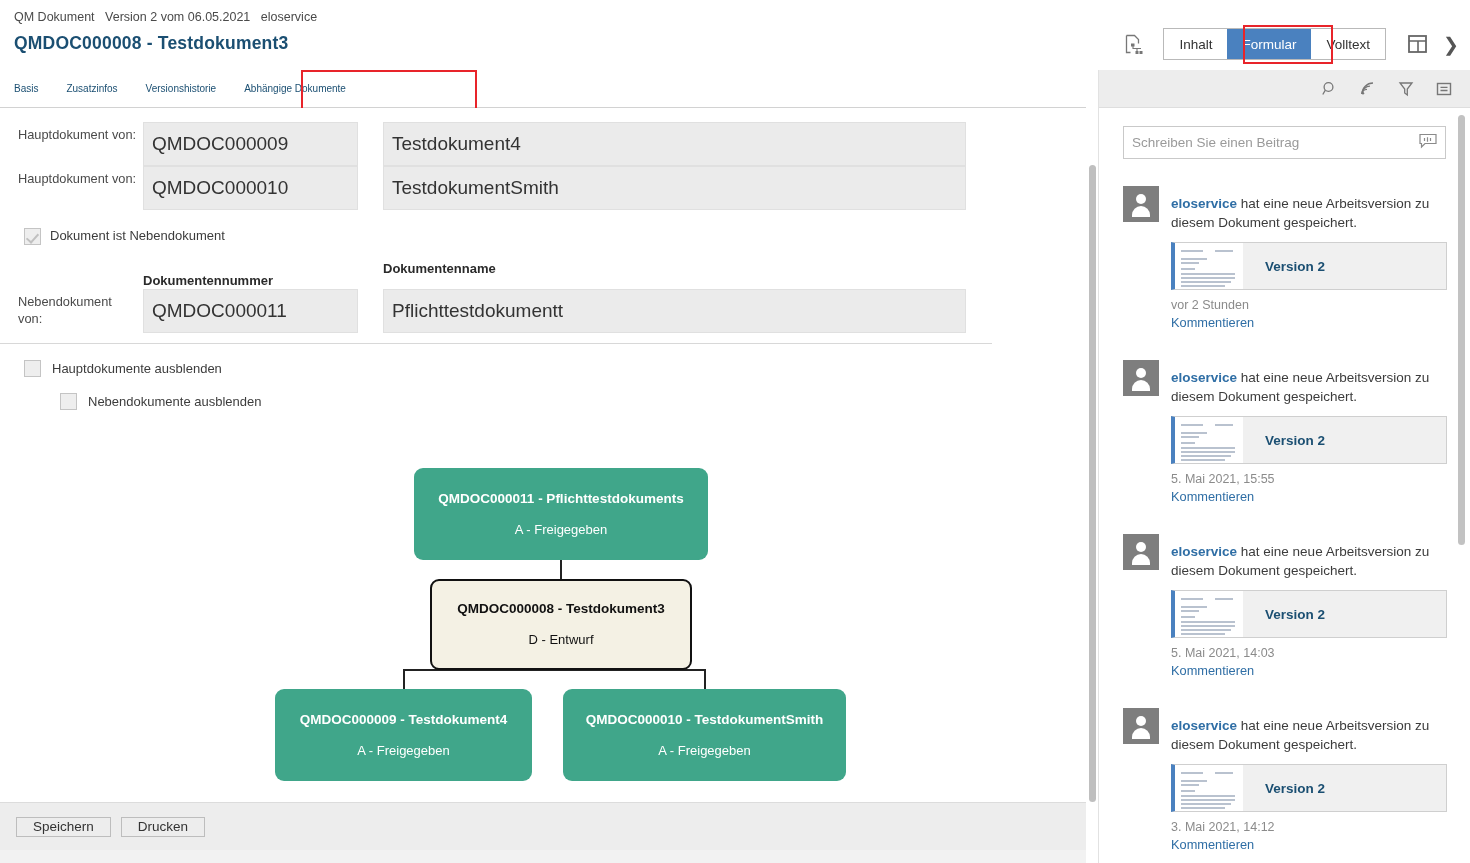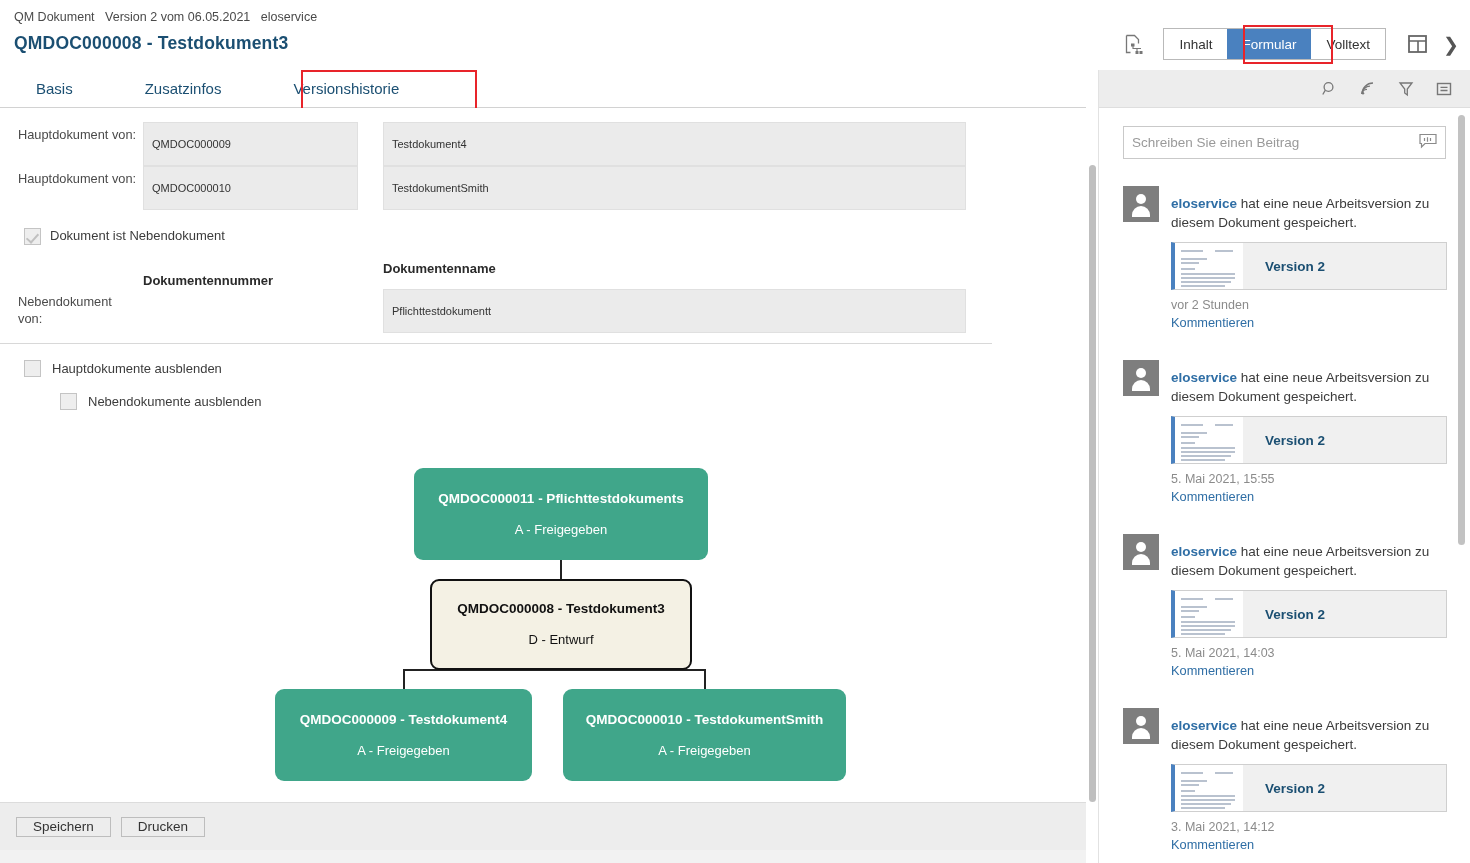--- a/index.html
+++ b/index.html
@@ -59,21 +59,21 @@
     justify-content:center; margin-left: 8px; cursor: pointer;
     font-size: 19px; color: #555; font-weight: bold; }
 
   
   .tabbar {
     position: absolute; left: 0; top: 70px; width: 1086px; height: 38px;
     background: #ffffff; border-bottom: 1px solid #d2d2d2;
     display: flex; align-items: center;
   }
   .tab {
-    font-size: 15px; color: #1b4f72; padding: 0 36px; height: 37px;
+    font-size: 10px; color: #1b4f72; padding: 0 14px; height: 37px;
     display: flex; align-items: center; cursor: pointer; white-space: nowrap;
   }
   .tab.active { color: #1b4f72; }
   .tab-highlight {
     position: absolute; left: 301px; top: 70px; width: 176px; height: 40px;
     border: 2px solid #e8242a; pointer-events: none;
   }
 
   
   .main {
@@ -81,21 +81,21 @@
     background: #ffffff; overflow: hidden;
   }
 
   .frow { position: relative; height: 44px; }
   .flabel {
     position: absolute; left: 18px; top: 4px; width: 120px;
     font-size: 12.8px; color: #4a4a4a; line-height: 17px;
   }
   .finput {
     position: absolute; height: 44px; background: #ebebeb;
-    border: 1px solid #e0e0e0; font-size: 11px; color: #333;
+    border: 1px solid #e0e0e0; font-size: 19px; color: #333;
     display: flex; align-items: center; padding: 18px 8px;
   }
   .finput.num { left: 143px; width: 215px; }
   .finput.name { left: 383px; width: 583px; }
   .chkbox {
     position: absolute; width: 17px; height: 17px; background: #eeeeee;
     border: 1px solid #c4c4c4; cursor: pointer;
   }
   .chkbox.checked::after {
     content: ""; position: absolute; left: 4px; top: 2px;
@@ -266,20 +266,21 @@
       </div>
       <div class="chev-icon">❯</div>
     </div>
   </div>
   <div class="seg-highlight"></div>
 
   <div class="tabbar">
     <div class="tab">Basis</div>
     <div class="tab">Zusatzinfos</div>
     <div class="tab">Versionshistorie</div>
+    <div class="tab active">Abhängige Dokumente</div>
   </div>
   <div class="tab-highlight"></div>
 
   <div class="main">
 
     <div class="frow" style="position:absolute;left:0;top:14px;width:1000px;">
       <div class="flabel">Hauptdokument von:</div>
       <div class="finput num">QMDOC000009</div>
       <div class="finput name">Testdokument4</div>
     </div>
@@ -295,20 +296,21 @@
       <div class="chk-label" style="left:50px;top:2px;">Dokument ist Nebendokument</div>
     </div>
 
     <div style="position:absolute;left:0;top:153px;width:1000px;height:22px;">
       <div class="colhead" style="left:143px;top:0;margin-top:12px;">Dokumentennummer</div>
       <div class="colhead" style="left:383px;top:0;">Dokumentenname</div>
     </div>
 
     <div class="frow" style="position:absolute;left:0;top:181px;width:1000px;">
       <div class="flabel">Nebendokument von:</div>
+      <div class="finput num">QMDOC000011</div>
       <div class="finput name">Pflichttestdokumentt</div>
     </div>
 
     <div class="divider" style="left:0;top:235px;width:992px;"></div>
 
     <div style="position:absolute;left:0;top:251px;width:600px;height:24px;">
       <div class="chkbox" style="left:24px;top:1px;"></div>
       <div class="chk-label" style="left:52px;top:2px;">Hauptdokumente ausblenden</div>
     </div>
     <div style="position:absolute;left:0;top:284px;width:600px;height:24px;margin-left:36px;">

